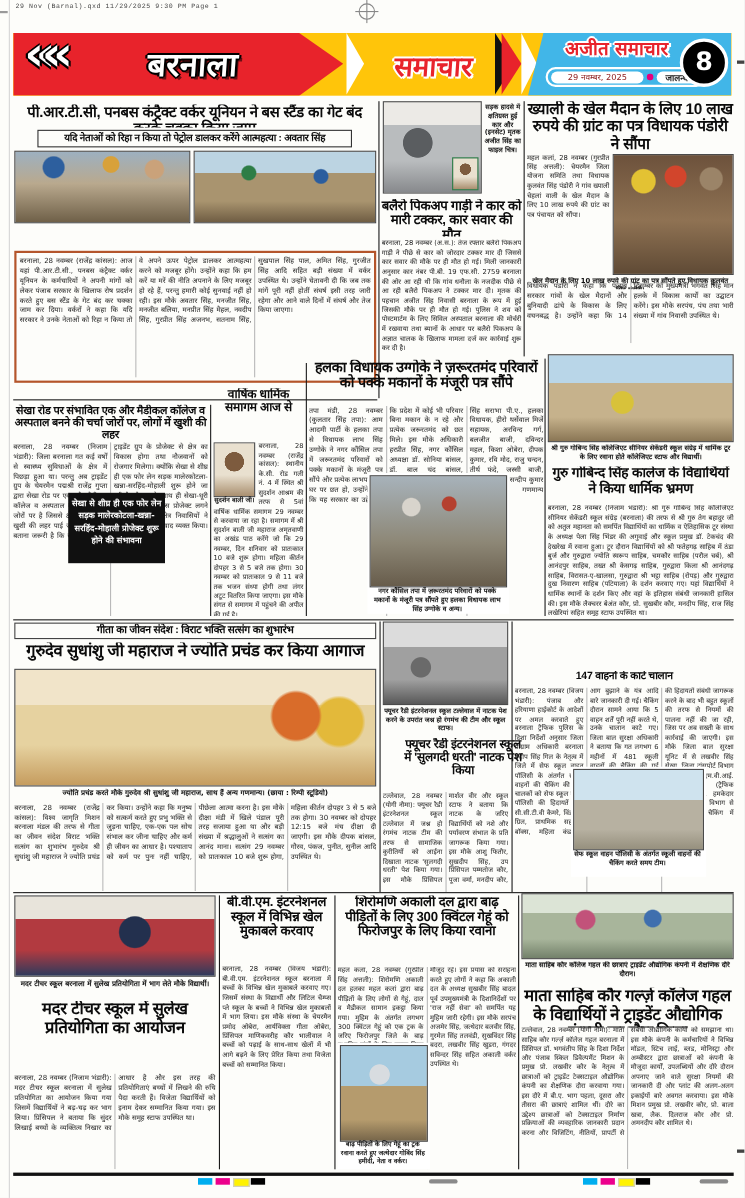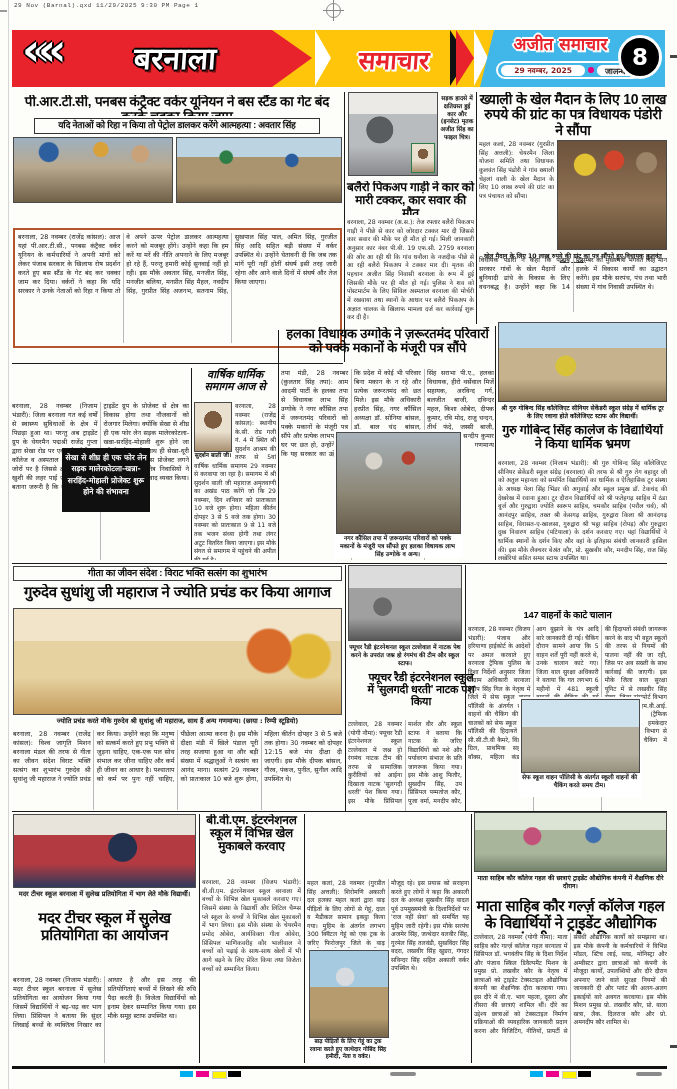--- a/index.html
+++ b/index.html
@@ -90,21 +90,21 @@
     <div class="lchev"></div>
     <div class="lchev" style="left:26px;"></div>
     <div class="abs outline-b" style="left:58px;top:7px;width:210px;height:44px;font-size:30px;font-weight:800;color:#fff;text-align:center;transform:skewX(-4deg);">बरनाला</div>
     <div class="abs outline-w" style="left:322px;top:12px;width:120px;height:36px;font-size:25px;font-weight:800;color:#e8232b;text-align:center;transform:skewX(-4deg);">समाचार</div>
     <div class="chev" style="left:438px;top:0;border-left:18px solid #111;"></div>
     <div class="chev" style="left:444px;top:0;border-left:18px solid #e8232b;"></div>
     <div class="chev" style="left:462px;top:0;border-left:14px solid #fff;"></div>
     <div class="mast-blue">
       <div class="abs outline-w" style="left:18px;top:2px;width:125px;height:25px;font-size:17px;font-weight:800;color:#e8232b;text-align:center;">अजीत समाचार</div>
       <div class="abs" style="left:16px;top:31px;width:146px;height:18px;border:2px solid #fff;border-radius:10px;display:flex;align-items:center;gap:3px;padding:0 3px;">
-        <span class="pill" style="width:92px;height:11px;font-size:7.5px;font-weight:bold;color:#8b1a1a;">29 नवम्बर, 2025</span>
+        <span class="pill" style="width:92px;height:11px;font-size:7.5px;font-weight:normal;color:#8b1a1a;">29 नवम्बर, 2025</span>
         <span class="dot" style="width:6px;height:6px;background:#e6007e;"></span>
         <span class="pill" style="width:44px;height:11px;font-size:8px;font-weight:bold;color:#222;">जालन्धर</span>
       </div>
       <div class="abs" style="right:3px;top:5px;width:44px;height:44px;border-radius:50%;background:#000;border:3px solid #fff;color:#fff;font-size:23px;font-weight:bold;display:flex;align-items:center;justify-content:center;">8</div>
     </div>
   </div>
 
   <div class="abs hl" style="left:12px;top:95px;width:330px;height:21px;font-size:13.5px;">पी.आर.टी.सी, पनबस कंट्रैक्ट वर्कर यूनियन ने बस स्टैंड का गेट बंद करके चक्का किया जाम</div>
   <div class="abs hl" style="left:34px;top:118px;width:286px;height:16px;font-size:9px;border:1px solid #333;padding-top:2px;">यदि नेताओं को रिहा न किया तो पेट्रोल डालकर करेंगे आत्महत्या : अवतार सिंह</div>
   <div class="abs photo ph-a1" style="left:13px;top:137px;width:160px;height:66px;"></div>
@@ -123,26 +123,27 @@
   <div class="abs vrule" style="left:476px;top:92px;height:232px;"></div>
 
   <div class="abs hl" style="left:479px;top:92px;width:188px;height:45px;font-size:14px;">ख्याली के खेल मैदान के लिए 10 लाख रुपये की ग्रांट का पत्र विधायक पंडोरी ने सौंपा</div>
   <div class="abs body" style="left:479px;top:140px;width:75px;height:110px;font-size:6.2px;">महल कलां, 28 नवम्बर (गुरप्रीत सिंह अत्तली): चेयरमैन जिला योजना समिति तथा विधायक कुलवंत सिंह पंडोरी ने गांव ख्याली चेहलां वाली के खेल मैदान के लिए 10 लाख रुपये की ग्रांट का पत्र पंचायत को सौंपा।</div>
   <div class="abs photo ph-grant" style="left:557px;top:140px;width:110px;height:110px;"></div>
   <div class="abs cap" style="left:479px;top:252px;width:188px;height:11px;font-size:6.2px;">खेल मैदान के लिए 10 लाख रुपये की ग्रांट का पत्र सौंपते हुए विधायक कुलवंत सिंह पंडोरी।</div>
   <div class="abs body cols2" style="left:479px;top:256px;width:188px;height:56px;">विधायक पंडोरी ने कहा कि पंजाब सरकार गांवों के खेल मैदानों और बुनियादी ढांचे के विकास के लिए वचनबद्ध है। उन्होंने कहा कि 14 दिसम्बर को मुख्यमंत्री भगवंत सिंह मान हलके में विकास कार्यों का उद्घाटन करेंगे। इस मौके सरपंच, पंच तथा भारी संख्या में गांव निवासी उपस्थित थे।</div>
 
   <div class="abs hrule" style="left:12px;top:363px;width:331px;"></div>
 
+  <div class="abs hl" style="left:12px;top:368px;width:177px;height:31px;font-size:10px;">सेखा रोड पर संभावित एक और मैडीकल कॉलेज व अस्पताल बनने की चर्चा जोरों पर, लोगों में खुशी की लहर</div>
   <div class="abs body cols2" style="left:12px;top:402px;width:177px;height:158px;">बरनाला, 28 नवम्बर (निजाम भंडारी): जिला बरनाला गत कई वर्षों से स्वास्थ्य सुविधाओं के क्षेत्र में पिछड़ा हुआ था। परन्तु अब ट्राइडेंट ग्रुप के चेयरमैन पद्मश्री राजेंद्र गुप्ता द्वारा सेखा रोड पर एक और मैडीकल कॉलेज व अस्पताल बनाने की चर्चा जोरों पर है जिससे क्षेत्र के लोगों में खुशी की लहर पाई जा रही है। यहां बताना जरूरी है कि सेखा रोड स्थित ट्राइडेंट ग्रुप के प्रोजेक्ट से क्षेत्र का विकास होगा तथा नौजवानों को रोजगार मिलेगा। क्योंकि सेखा से शीघ्र ही एक फोर लेन सड़क मालेरकोटला-खन्ना-सरहिंद-मोहाली शुरू होने जा रही है और इसके साथ ही सेखा-धूरी रोड जिस पर निकास प्रोजेक्ट लगने की संभावना है। क्षेत्र निवासियों ने राजेंद्र गुप्ता का धन्यवाद व्यक्त किया।</div>
   <div class="abs highlight-box" style="left:62px;top:448px;width:88px;height:64px;">सेखा से शीघ्र ही एक फोर लेन सड़क मालेरकोटला-खन्ना-सरहिंद-मोहाली प्रोजेक्ट शुरू होने की संभावना</div>
 
   <div class="abs vrule" style="left:191px;top:368px;height:192px;"></div>
 
-  <div class="abs hl" style="left:194px;top:368px;width:82px;height:31px;font-size:11px;font-style:italic;">वार्षिक धार्मिक समागम आज से</div>
+  <div class="abs hl" style="left:194px;top:353px;width:82px;height:31px;font-size:11px;">वार्षिक धार्मिक समागम आज से</div>
   <div class="abs body" style="left:194px;top:402px;width:82px;height:158px;font-size:6.1px;">
     <span style="float:left;width:38px;margin:0 3px 2px 0;display:block;">
       <span class="photo ph-portrait" style="display:block;width:36px;height:48px;"></span>
       <span class="cap" style="display:block;font-size:5.8px;">सुदर्शन बाली जी।</span>
     </span>
     <span>बरनाला, 28 नवम्बर (राजेंद्र कांसल): स्थानीय के.सी. रोड गली नं. 4 में स्थित श्री सुदर्शन आश्रम की तरफ से 5वां वार्षिक धार्मिक समागम 29 नवम्बर से करवाया जा रहा है। समागम में श्री सुदर्शन बाली जी महाराज अमृतवाणी का अखंड पाठ करेंगे जो कि 29 नवम्बर, दिन शनिवार को प्रातःकाल 10 बजे शुरू होगा। महिला कीर्तन दोपहर 3 से 5 बजे तक होगा। 30 नवम्बर को प्रातःकाल 9 से 11 बजे तक भजन संध्या होगी तथा लंगर अटूट वितरित किया जाएगा। इस मौके संगत से समागम में पहुंचने की अपील की गई है।</span>
   </div>
 
   <div class="abs vrule" style="left:278px;top:330px;height:230px;"></div>
 
@@ -191,20 +192,21 @@
   <div class="abs hl" style="left:13px;top:910px;width:183px;height:62px;font-size:15px;">मदर टीचर स्कूल में सुलेख प्रतियोगिता का आयोजन</div>
   <div class="abs body cols2" style="left:13px;top:976px;width:183px;height:87px;">बरनाला, 28 नवम्बर (निजाम भंडारी): मदर टीचर स्कूल बरनाला में सुलेख प्रतियोगिता का आयोजन किया गया जिसमें विद्यार्थियों ने बढ़-चढ़ कर भाग लिया। प्रिंसिपल ने बताया कि सुंदर लिखाई बच्चों के व्यक्तित्व निखार का आधार है और इस तरह की प्रतियोगिताएं बच्चों में लिखने की रुचि पैदा करती हैं। विजेता विद्यार्थियों को इनाम देकर सम्मानित किया गया। इस मौके समूह स्टाफ उपस्थित था।</div>
 
   <div class="abs vrule" style="left:199px;top:814px;height:249px;"></div>
 
   <div class="abs hl" style="left:202px;top:814px;width:99px;height:61px;font-size:12px;">बी.वी.एम. इंटरनेशनल स्कूल में विभिन्न खेल मुकाबले करवाए</div>
   <div class="abs body" style="left:202px;top:878px;width:99px;height:185px;font-size:6.2px;">बरनाला, 28 नवम्बर (विजय भंडारी): बी.वी.एम. इंटरनेशनल स्कूल बरनाला में बच्चों के विभिन्न खेल मुकाबले करवाए गए। जिसमें संस्था के विद्यार्थी और लिटिल चैम्प्स प्ले स्कूल के बच्चों ने विभिन्न खेल मुकाबलों में भाग लिया। इस मौके संस्था के चेयरमैन प्रमोद ओबेरा, आर्यविक्ता गीता ओबेरा, प्रिंसिपल माणिकवरीह कौर भालीवाल ने बच्चों को पढ़ाई के साथ-साथ खेलों में भी आगे बढ़ने के लिए प्रेरित किया तथा विजेता बच्चों को सम्मानित किया।</div>
 
   <div class="abs vrule" style="left:304px;top:814px;height:249px;"></div>
 
+  <div class="abs hl" style="left:307px;top:814px;width:162px;height:62px;font-size:12px;">शिरोमणि अकाली दल द्वारा बाढ़ पीड़ितों के लिए 300 क्विंटल गेहूं को फिरोजपुर के लिए किया रवाना</div>
   <div class="abs body cols2" style="left:307px;top:879px;width:162px;height:184px;font-size:6.1px;">महल कलां, 28 नवम्बर (गुरप्रीत सिंह अत्तली): शिरोमणि अकाली दल हलका महल कलां द्वारा बाढ़ पीड़ितों के लिए लोगों से गेहूं, दाल व मैडीकल सामान इकट्ठा किया गया। मुहिम के अंतर्गत लगभग 300 क्विंटल गेहूं को एक ट्रक के जरिए फिरोजपुर जिले के बाढ़ प्रभावित गांवों के लिए रवाना किया गया। इस मौके जत्थेदार गोबिंद सिंह हमीदी, नेताओं व वर्करों के साथ मौजूद रहे। इस प्रयास को सराहना करते हुए लोगों ने कहा कि अकाली दल के अध्यक्ष सुखबीर सिंह बादल पूर्व उपमुख्यमंत्री के दिशानिर्देशों पर 'राज नहीं सेवा' को समर्पित यह मुहिम जारी रहेगी। इस मौके सरपंच अजमेर सिंह, जत्थेदार बलवीर सिंह, गुरमेल सिंह तलवंडी, सुखविंदर सिंह बदरा, लखवीर सिंह खुडरा, गंगदर सविन्दर सिंह सहित अकाली वर्कर उपस्थित थे।</div>
   <div class="abs mask" style="left:307px;top:948px;width:84px;height:115px;">
     <div class="photo ph-truck" style="width:78px;height:86px;"></div>
     <div class="cap" style="width:78px;height:24px;font-size:5.8px;">बाढ़ पीड़ितों के लिए गेहूं का ट्रक रवाना करते हुए जत्थेदार गोबिंद सिंह हमीदी, नेता व वर्कर।</div>
   </div>
 
   <div class="abs vrule" style="left:471px;top:814px;height:249px;"></div>
 
   <div class="abs photo ph-trident" style="left:474px;top:812px;width:193px;height:60px;"></div>
   <div class="abs cap" style="left:474px;top:874px;width:193px;height:18px;font-size:6.2px;">माता साहिब कौर कॉलेज गहल की छात्राएं ट्राइडेंट औद्योगिक कंपनी में शैक्षणिक दौरे दौरान।</div>

